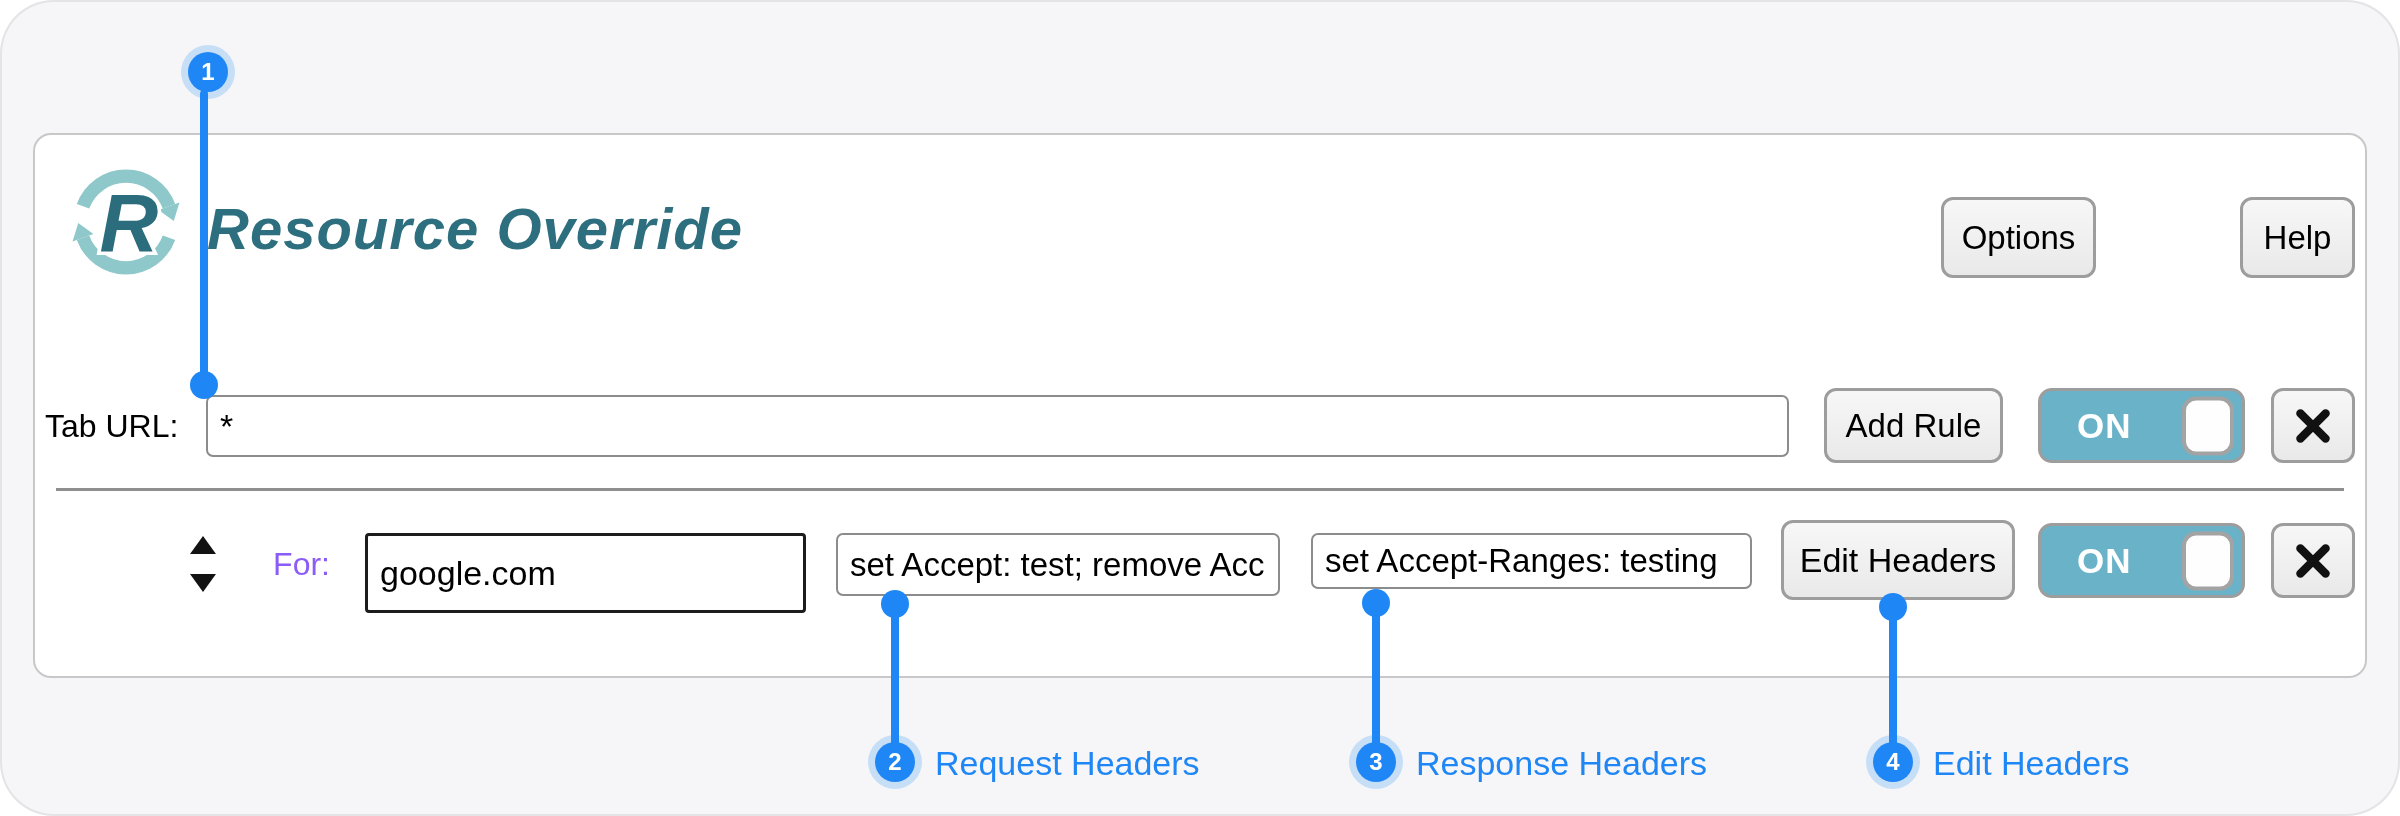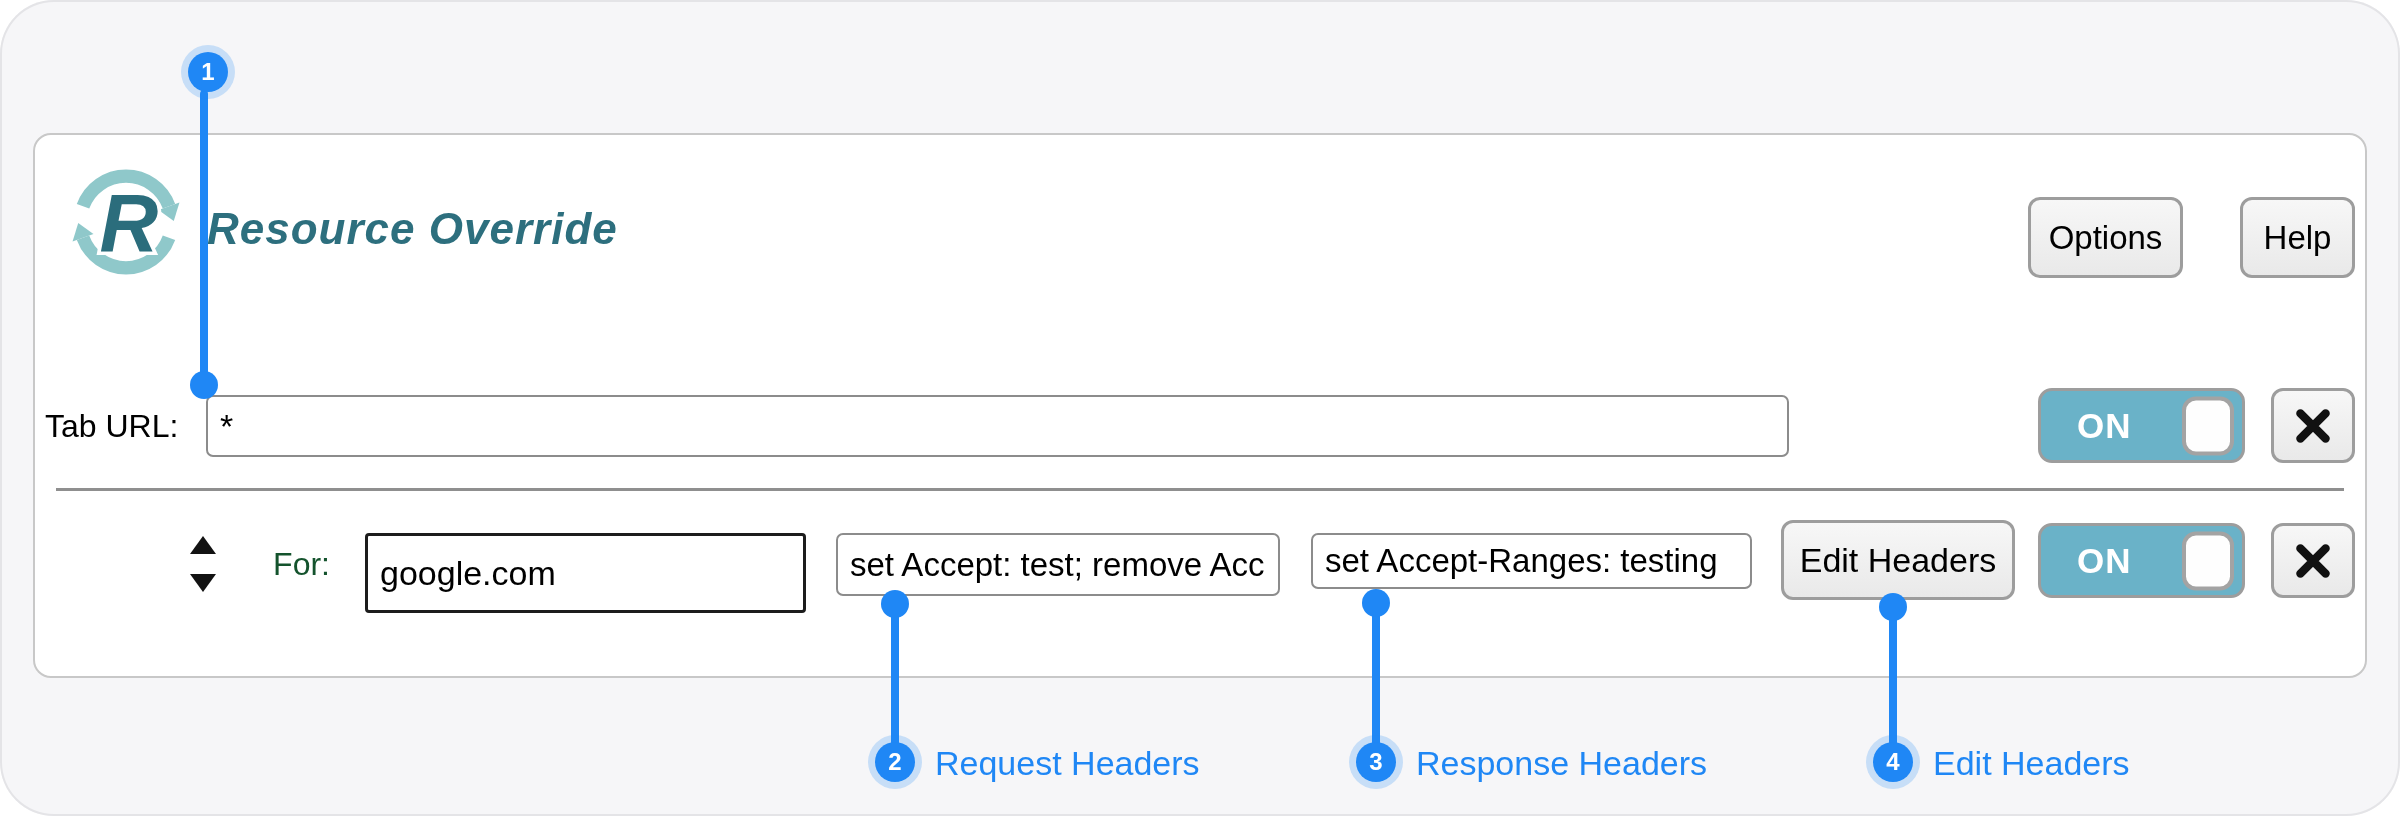--- a/index.html
+++ b/index.html
@@ -15,31 +15,31 @@
   }
   .card{
     position:absolute;left:33px;top:133px;width:2334px;height:545px;
     background:#ffffff;border:2px solid #c8c8c8;border-radius:18px;
     box-sizing:border-box;
   }
   
   .logo{position:absolute;left:28px;top:24px;width:126px;height:126px;}
   .title{
     position:absolute;left:172px;top:64px;margin:0;
-    font-size:44px;line-height:60px;font-weight:bold;font-style:italic;
+    font-size:58px;line-height:60px;font-weight:bold;font-style:italic;
     color:#2d6f7e;letter-spacing:1px;white-space:nowrap;
   }
   .btn{
     position:absolute;display:flex;align-items:center;justify-content:center;
     background:linear-gradient(#f7f7f7,#e9e9e9);
     border:3px solid #9d9d9d;border-radius:12px;
     font-size:33px;color:#000;box-sizing:border-box;
     font-family:inherit;cursor:pointer;white-space:nowrap;
   }
-  .btn-options{left:1993px;top:62px;width:155px;height:81px;text-align:right;}
+  .btn-options{left:1906px;top:62px;width:155px;height:81px;text-align:right;}
   .btn-help{left:2205px;top:62px;width:115px;height:81px;}
   
   .tab-label{
     position:absolute;left:10px;top:270px;width:152px;height:42px;
     font-size:32px;line-height:42px;text-align:left;color:#000;white-space:nowrap;
   }
   .field{
     position:absolute;box-sizing:border-box;background:#fff;color:#000;
     border:2px solid #8c8c8c;border-radius:7px;
     font-size:34px;padding:0 12px;font-family:inherit;
@@ -72,21 +72,21 @@
   .sort{
     position:absolute;left:144px;top:401px;width:48px;height:56px;
     display:flex;flex-direction:column;align-items:center;justify-content:space-between;
     cursor:pointer;
   }
   .tri{width:0;height:0;border-left:13px solid transparent;border-right:13px solid transparent;}
   .tri-up{border-bottom:18px solid #121212;}
   .tri-down{border-top:18px solid #121212;}
   .for-label{
     position:absolute;left:205px;top:408px;width:90px;height:42px;
-    font-size:32px;line-height:42px;text-align:right;color:#14532d;white-space:nowrap;
+    font-size:32px;line-height:42px;text-align:right;color:#8b5cf6;white-space:nowrap;
   }
   .match-input{left:330px;top:398px;width:441px;height:80px;border:3px solid #1c1c1c;border-radius:4px;}
   .req-input{left:801px;top:398px;width:444px;height:63px;font-size:33px;}
   .resp-input{left:1276px;top:398px;width:441px;height:56px;font-size:33px;}
   .btn-edit-headers{left:1746px;top:385px;width:234px;height:80px;font-size:34px;}
   
   .stem{position:absolute;width:8px;background:#1f87f5;border-radius:4px;}
   .stem-1{left:200px;top:90px;height:296px;}
   .stem-2{left:891px;top:604px;height:158px;}
   .stem-3{left:1372px;top:603px;height:159px;}
@@ -132,20 +132,21 @@
       <polygon points="114.6,42.9 94,50.3 109,61" fill="#8fc8ca"></polygon>
       <polygon points="9.4,81.1 30,73.7 15,63" fill="#8fc8ca"></polygon>
       <text x="36" y="91" font-size="80" font-weight="bold" font-style="italic" fill="#2b6d7c" stroke="#ffffff" stroke-width="7" paint-order="stroke">R</text>
     </svg>
     <h1 class="title">Resource Override</h1>
     <button class="btn btn-options">Options</button>
     <button class="btn btn-help">Help</button>
 
     <div class="tab-label">Tab URL:</div>
     <input class="field tab-url-input" value="*" style="">
+    <button class="btn btn-add-rule">Add Rule</button>
     <div class="toggle toggle-1">
       <span class="toggle-text">ON</span>
       <span class="knob"></span>
     </div>
     <button class="btn xbtn xbtn-1">
       <svg class="x-svg" viewBox="0 0 40 40">
         <path d="M8 8 L32 32 M32 8 L8 32" stroke="#111" stroke-width="8" stroke-linecap="round"></path>
       </svg>
     </button>
 

